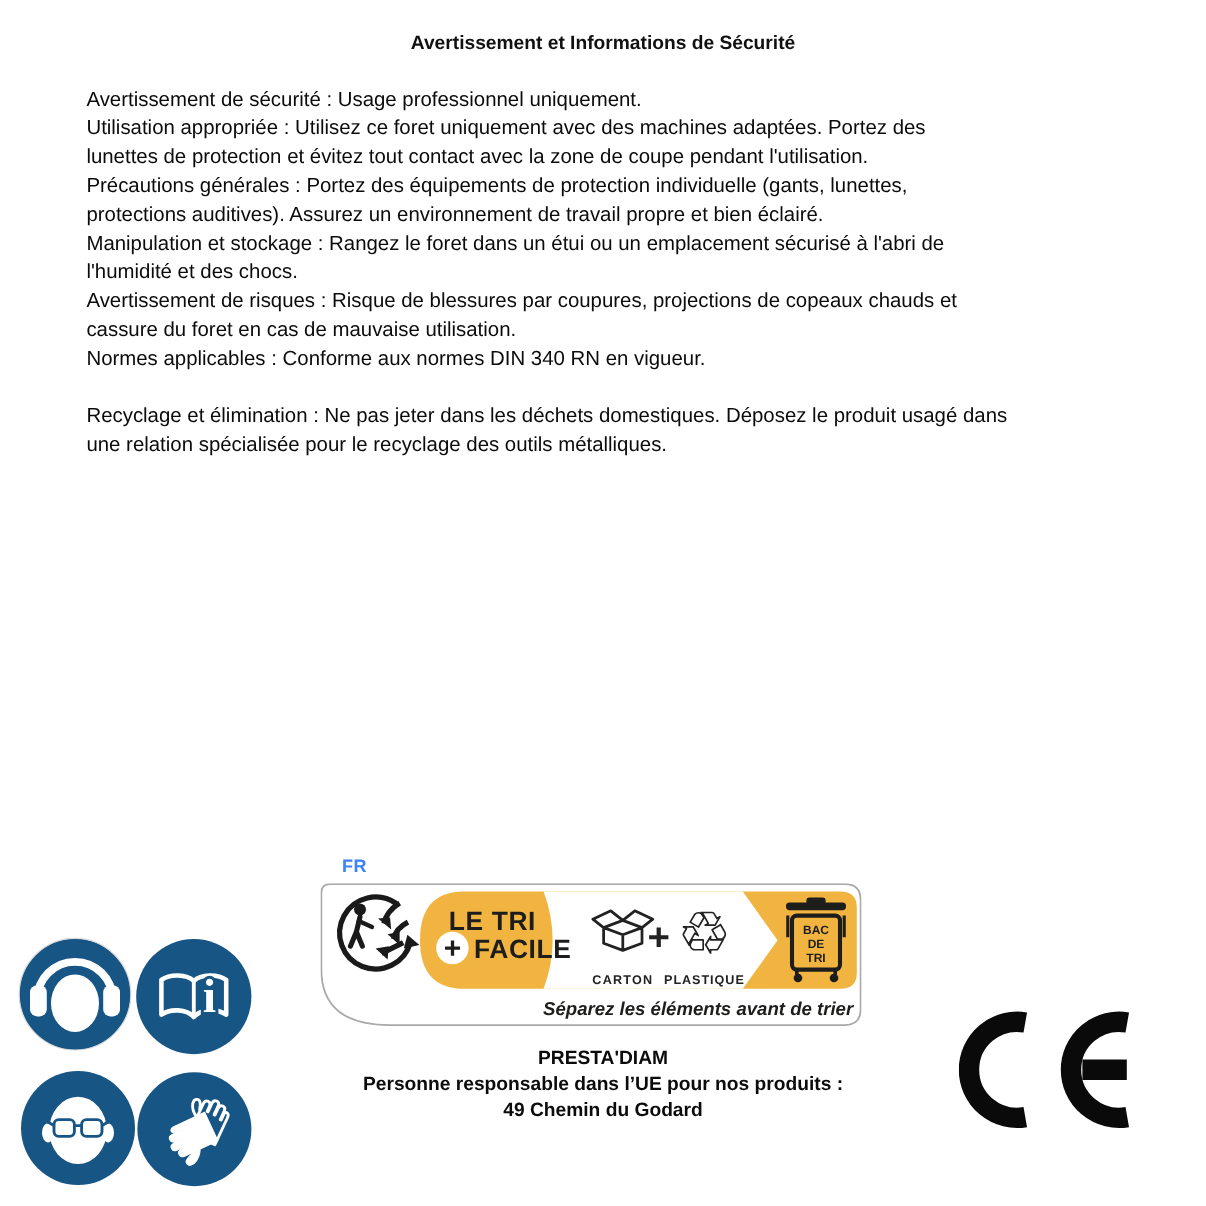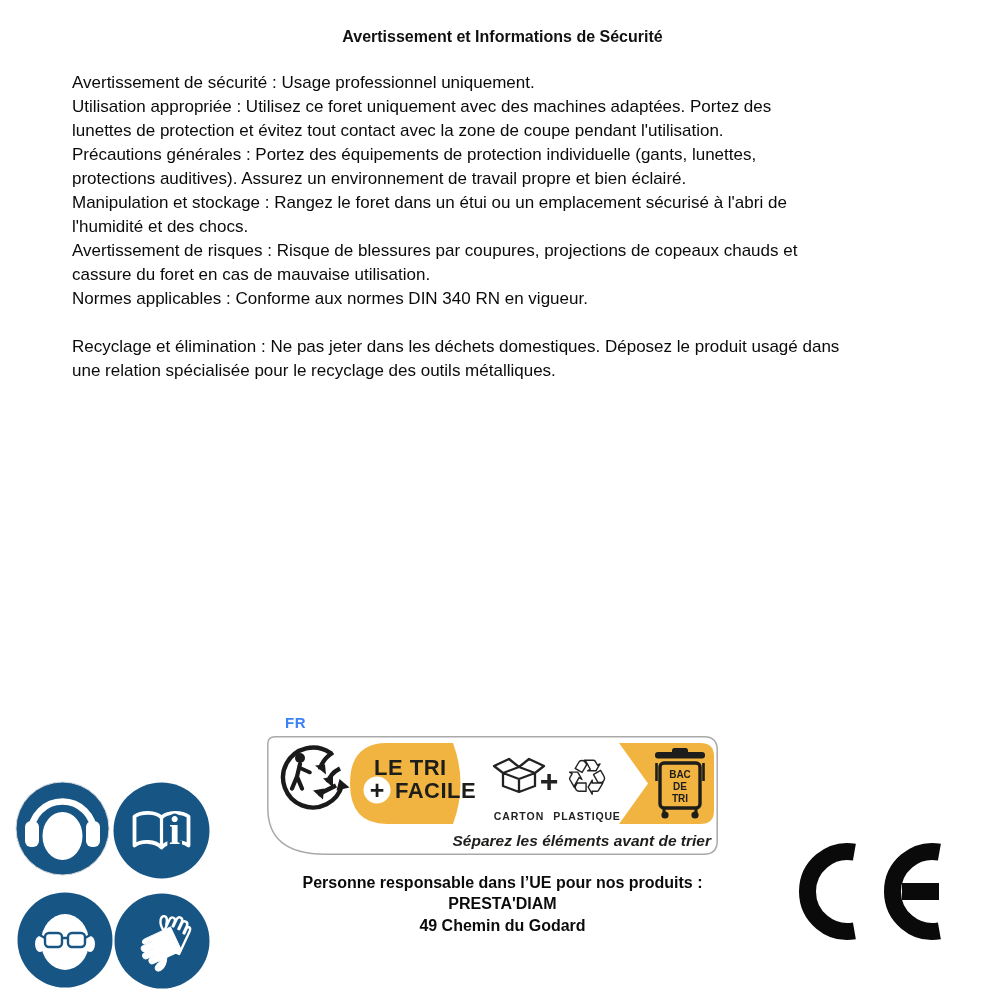--- a/index.html
+++ b/index.html
@@ -138,22 +138,22 @@
       <circle cx="15" cy="30" r="3.6" fill="var(--ink)"></circle>
       <text x="0" y="-7" font-size="10" font-weight="bold" fill="var(--ink)" text-anchor="middle">BAC</text>
       <text x="0" y="5" font-size="10" font-weight="bold" fill="var(--ink)" text-anchor="middle">DE</text>
       <text x="0" y="17" font-size="10" font-weight="bold" fill="var(--ink)" text-anchor="middle">TRI</text>
     </g>
 
     <text x="444" y="110" font-size="15.5" font-style="italic" font-weight="bold" fill="var(--ink)" text-anchor="end">Séparez les éléments avant de trier</text>
   </svg>
 
   <div class="responsible">
+    <div>PRESTA'DIAM</div>
     <div>Personne responsable dans l’UE pour nos produits :</div>
-    <div>PRESTA'DIAM</div>
     <div>49 Chemin du Godard</div>
   </div>
 
   <svg class="ce-svg" width="146" height="103" viewBox="0 0 146 103" aria-label="CE">
     <path d="M 55.4,12.1 A 40,40 0 1 0 55.4,90.9" fill="none" stroke="#0a0a0a" stroke-width="17"></path>
     <path d="M 140.4,12.1 A 40,40 0 1 0 140.4,90.9" fill="none" stroke="#0a0a0a" stroke-width="17"></path>
     <path d="M 103,51.5 H 140" fill="none" stroke="#0a0a0a" stroke-width="17"></path>
   </svg>
 
 </div>

